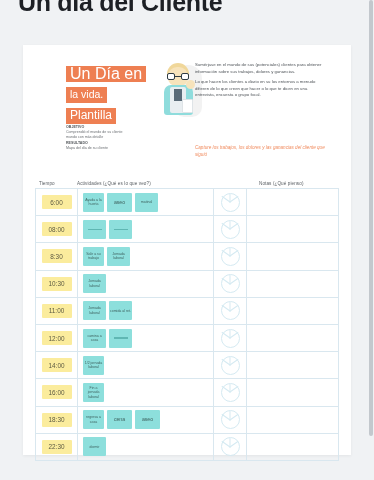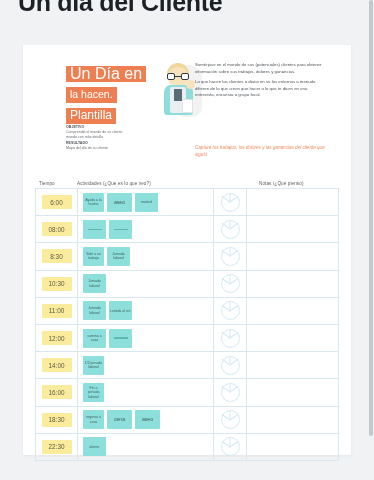--- a/index.html
+++ b/index.html
@@ -318,21 +318,21 @@
 <div id="page">
 
   <div class="page-title">Un día del Cliente</div>
 
   <div class="doc-card">
 
     <div class="doc-head">
 
       <div class="brand">
         <div class="brand-line l1">Un Día en</div><br>
-        <div class="brand-line l2">la hacen.</div><br>
+        <div class="brand-line l2">la vida.</div><br>
         <div class="brand-line l3">Plantilla</div>
       </div>
 
       <div class="meta">
         <div class="lbl">OBJETIVO</div>
         <div>Comprendió el mundo de su cliente</div>
         <div>mundo con más detalle</div>
         <div class="lbl">RESULTADO</div>
         <div>Mapa del día de su cliente</div>
       </div>

